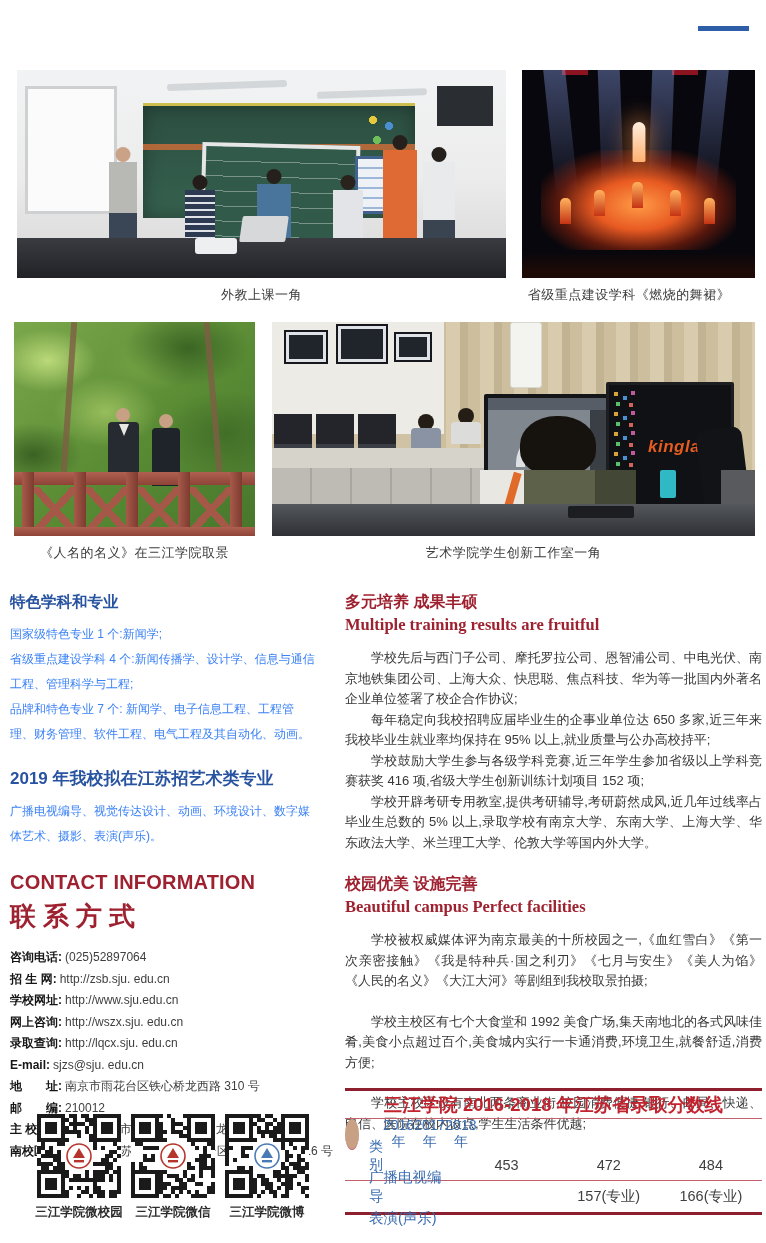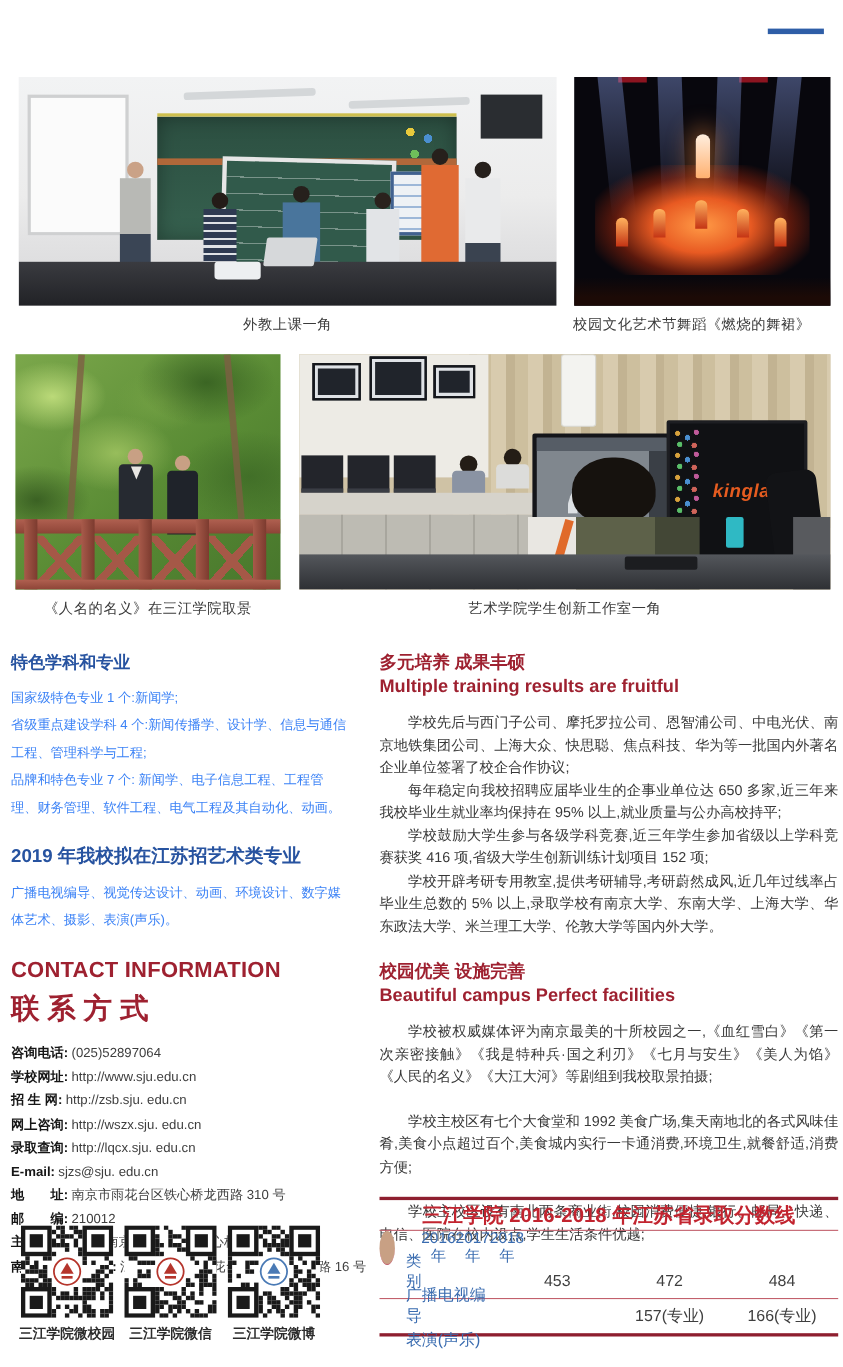--- a/index.html
+++ b/index.html
@@ -126,30 +126,30 @@
   #left-col{position:absolute;left:10px;top:592px;width:305px;}
   .h-blue{margin:0 0 9px 0;font-size:15.5px;font-weight:bold;color:#2753a0;}
   .h-blue.big{margin:20px 0 9px 0;font-size:17px;}
   .p-blue{margin:0;font-size:12px;color:#3b82f6;line-height:25px;}
   .h-con-en{margin:22px 0 0 0;font-size:20px;font-weight:bold;color:#9e2130;letter-spacing:.2px;}
   .h-con-zh{margin:5px 0 13px 0;font-size:26px;font-weight:bold;color:#9e2130;letter-spacing:7px;}
   .c-item{font-size:12px;line-height:21.5px;white-space:nowrap;color:#3e3e3e;}
   .c-item b{color:#161616;font-weight:bold;margin-right:3px;text-align:right;}
 
   
-  #qr-row{position:absolute;left:14px;top:1114px;width:300px;display:flex;justify-content:flex-start;}
+  #qr-row{position:absolute;left:14px;top:1114px;width:300px;display:flex;justify-content:flex-end;}
   .qr-block{width:94px;text-align:center;}
   .qr-box{width:84px;height:84px;margin:0 auto;}
   .qr-cap{margin-top:6px;font-size:12.5px;font-weight:bold;color:#2c2c2c;white-space:nowrap;}
 
   
   #right-col{position:absolute;left:345px;top:592px;width:417px;}
   .sec-zh{margin:0;font-size:16px;font-weight:bold;color:#9e2130;}
   .sec-en{margin:2px 0 13px 0;font-size:16.5px;font-weight:bold;color:#9e2130;
-    font-family:Liberation Sans, sans-serif;}
+    font-family:Liberation Serif, serif;}
   .sec p{margin:0;font-size:13px;color:#383838;line-height:20.5px;text-indent:2em;text-align:justify;}
   .sec.spaced p{margin-bottom:20px;}
   .sec.gap{margin-top:21px;}
 
   
   #score-table{position:absolute;left:345px;top:1088px;width:417px;
     border-top:3px solid #8e1f2f;border-bottom:3px solid #8e1f2f;}
   .t-title{height:27px;line-height:27px;text-align:center;font-size:18.5px;font-weight:bold;color:#c2242f;
     border-bottom:1px solid #c2606c;}
   .t-row{display:flex;align-items:center;height:30px;border-bottom:1px solid #c2606c;}
@@ -197,21 +197,21 @@
     <div class="s-beam" style="left:178px;transform:skewX(-6deg);"></div>
     <div class="s-glow"></div>
     <div class="s-top"></div>
     <div class="s-dancer" style="left:38px;"></div>
     <div class="s-dancer" style="left:72px;top:120px;"></div>
     <div class="s-dancer" style="left:110px;top:112px;"></div>
     <div class="s-dancer" style="left:148px;top:120px;"></div>
     <div class="s-dancer" style="left:182px;"></div>
     <div class="s-floor"></div>
   </figure>
-  <div class="caption" style="left:496px;top:286px;width:266px;">校园文化艺术节舞蹈《燃烧的舞裙》</div>
+  <div class="caption" style="left:496px;top:286px;width:266px;">省级重点建设学科《燃烧的舞裙》</div>
 
   <figure class="photo" id="photo-trees">
     <div class="t-foliage"></div>
     <div class="t-trunk" style="left:52px;transform:rotate(4deg);"></div>
     <div class="t-trunk" style="left:196px;transform:rotate(-5deg);"></div>
     <div class="t-head" style="left:102px;top:86px;"></div>
     <div class="t-head" style="left:145px;top:92px;"></div>
     <div class="t-man t-man1"></div>
     <div class="t-man t-man2"></div>
     <div class="t-rail" style="top:150px;"></div>
@@ -272,22 +272,22 @@
     <p class="p-blue">品牌和特色专业 7 个: 新闻学、电子信息工程、工程管理、财务管理、软件工程、电气工程及其自动化、动画。</p>
 
     <h2 class="h-blue big">2019 年我校拟在江苏招艺术类专业</h2>
     <p class="p-blue">广播电视编导、视觉传达设计、动画、环境设计、数字媒体艺术、摄影、表演(声乐)。</p>
 
     <h3 class="h-con-en">CONTACT INFORMATION</h3>
     <h2 class="h-con-zh">联系方式</h2>
 
     <div class="contact">
       <div class="c-item"><b>咨询电话:</b><span>(025)52897064</span></div>
+      <div class="c-item"><b>招 生 网:</b><span>http://zsb.sju. edu.cn</span></div>
       <div class="c-item"><b>学校网址:</b><span>http://www.sju.edu.cn</span></div>
-      <div class="c-item"><b>招 生 网:</b><span>http://zsb.sju. edu.cn</span></div>
       <div class="c-item"><b>网上咨询:</b><span>http://wszx.sju. edu.cn</span></div>
       <div class="c-item"><b>录取查询:</b><span>http://lqcx.sju. edu.cn</span></div>
       <div class="c-item"><b>E-mail:</b><span>sjzs@sju. edu.cn</span></div>
       <div class="c-item"><b>地　　址:</b><span>南京市雨花台区铁心桥龙西路 310 号</span></div>
       <div class="c-item"><b>邮　　编:</b><span>210012</span></div>
       <div class="c-item"><b>主 校 区:</b><span>江苏省南京市雨花台区铁心桥龙西路 310 号</span></div>
       <div class="c-item"><b>南校区(艺术学院):</b><span>江苏省南京市雨花台区铁心桥宁水路 16 号</span></div>
     </div>
   </section>
 

